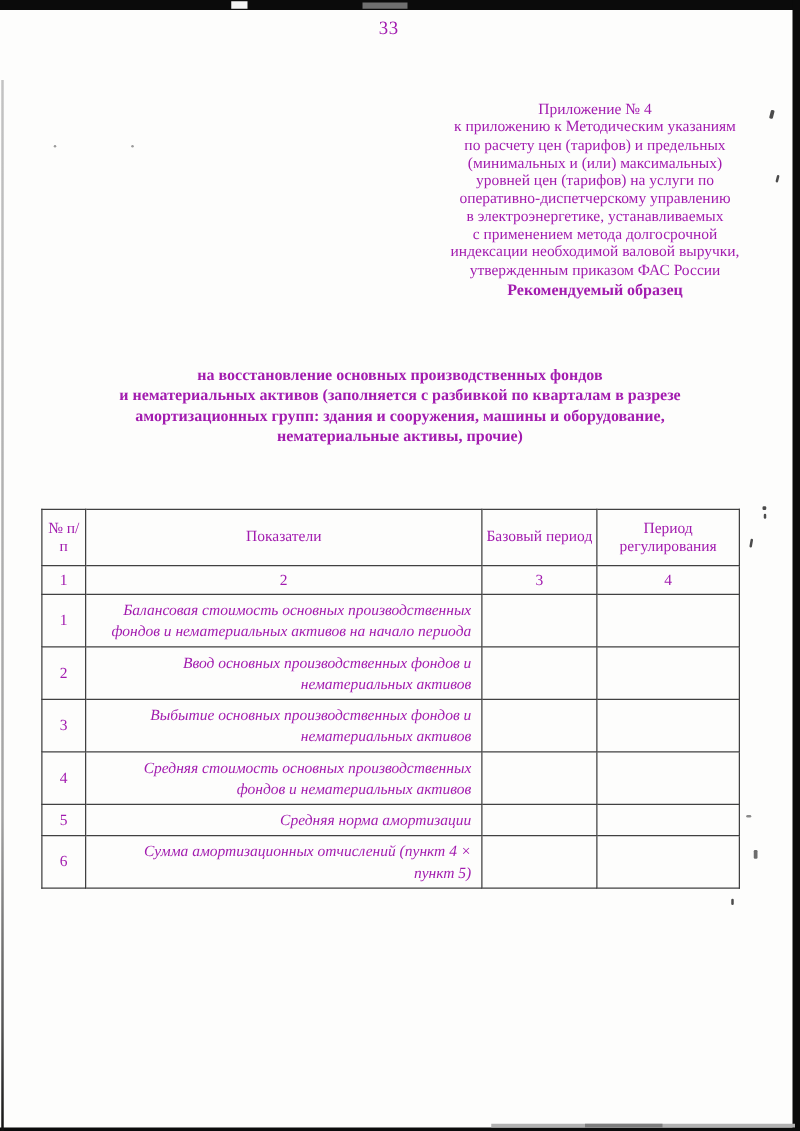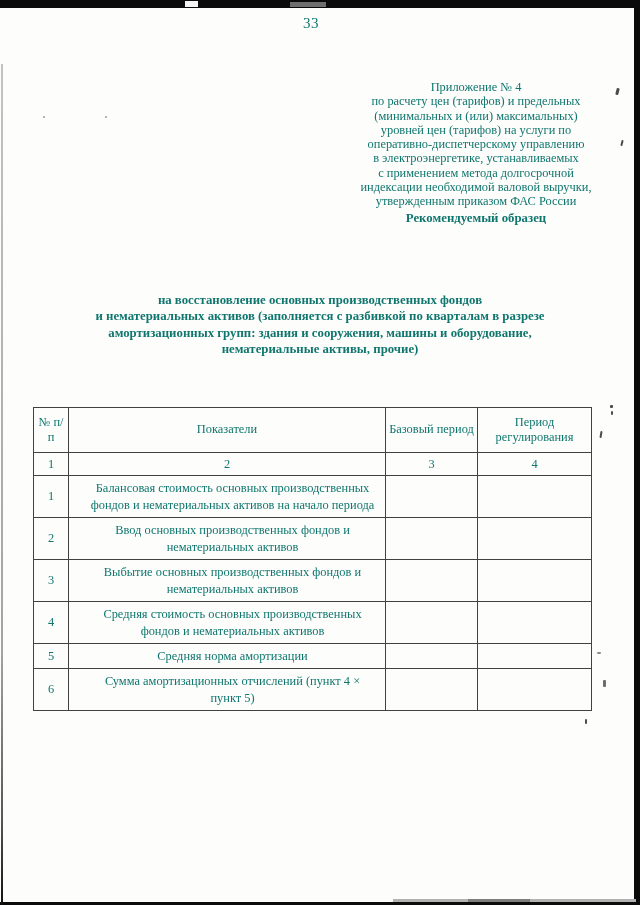--- a/index.html
+++ b/index.html
@@ -1,20 +1,20 @@
 <!DOCTYPE html>
 <html><head>
 <meta charset="utf-8">
 <style>
   html,body { margin:0; padding:0; background:#ffffff; }
   .page {
     position:relative; width:640px; height:905px;
     background:#fdfdfc; overflow:hidden;
     font-family:"Liberation Serif","DejaVu Serif",serif;
-    color:#0f766e;
+    color:#a21caf;
   }
   
   .bar-top   { position:absolute; top:0; left:0; width:640px; height:8px; background:#0b0b0b; }
   .bar-top-notch { position:absolute; top:1px; left:185px; width:13px; height:6px; background:#f4f4f4; }
   .bar-top-gray  { position:absolute; top:2px; left:290px; width:36px; height:5px; background:#6f6f6f; }
   .bar-right { position:absolute; top:0; right:0; width:6px; height:905px; background:#0b0b0b; }
   .bar-bottom{ position:absolute; bottom:0; left:0; width:640px; height:3px; background:#0b0b0b; }
   .bar-bottom-gray { position:absolute; bottom:3px; left:393px; width:243px; height:3px; background:#b2b2b2; }
   .bar-bottom-gray2{ position:absolute; bottom:3px; left:468px; width:62px; height:3px; background:#7e7e7e; }
   .edge-left { position:absolute; left:1px; top:64px; height:841px; width:2px;
@@ -57,21 +57,21 @@
   table.amort th, table.amort td {
     border:1.5px solid #414141; font-weight:normal;
     vertical-align:middle; overflow:hidden;
   }
   table.amort th { text-align:center; line-height:1.25; padding:2px; }
   tr.h-head { height:45px;margin-top:12px; }
   tr.h-colnum { height:23px; }
   tr.h-tall { height:42px; }
   tr.h-short { height:25px; }
   td.c-num { text-align:center; }
-  td.c-ind { text-align:center; padding:2px 8px 2px 19px; line-height:1.32; }
+  td.c-ind { text-align:right; padding:2px 8px 2px 19px; line-height:1.32;font-style:italic; }
   td.c-val { }
 
   .spk { position:absolute; background:#4c4c4c; border-radius:1px; }
   .spk-a { left:616px; top:88px;  width:3px; height:7px; transform:rotate(14deg); }
   .spk-b { left:621px; top:140px; width:2px; height:6px; transform:rotate(14deg); }
   .spk-c { left:610px; top:405px; width:3px; height:3px; }
   .spk-c2{ left:611px; top:411px; width:2px; height:4px; }
   .spk-d { left:600px; top:431px; width:2px; height:7px; transform:rotate(10deg); }
   .spk-e { left:597px; top:652px; width:4px; height:2px; background:#8a8a8a; }
   .spk-f { left:603px; top:680px; width:3px; height:7px; background:#6d6d6d; }
@@ -101,20 +101,21 @@
   <div class="spk spk-e"></div>
   <div class="spk spk-f"></div>
   <div class="spk spk-g"></div>
   <div class="spk spk-h"></div>
   <div class="spk spk-i"></div>
 
   <div class="page-num">33</div>
 
   <div class="appendix">
     <div>Приложение № 4</div>
+    <div>к приложению к Методическим указаниям</div>
     <div>по расчету цен (тарифов) и предельных</div>
     <div>(минимальных и (или) максимальных)</div>
     <div>уровней цен (тарифов) на услуги по</div>
     <div>оперативно-диспетчерскому управлению</div>
     <div>в электроэнергетике, устанавливаемых</div>
     <div>с применением метода долгосрочной</div>
     <div>индексации необходимой валовой выручки,</div>
     <div>утвержденным приказом ФАС России</div>
     <div class="stamp-note">Рекомендуемый образец</div>
   </div>

